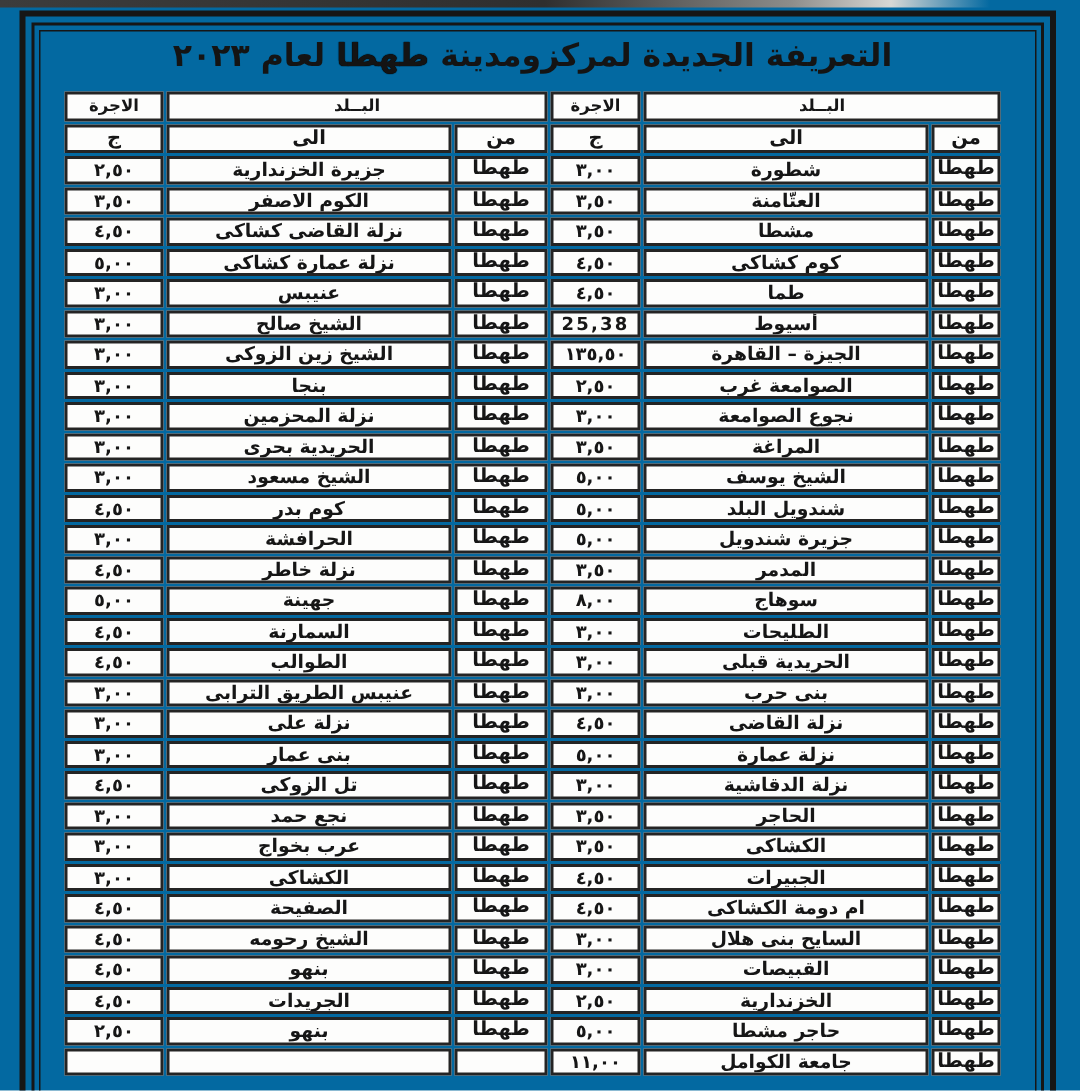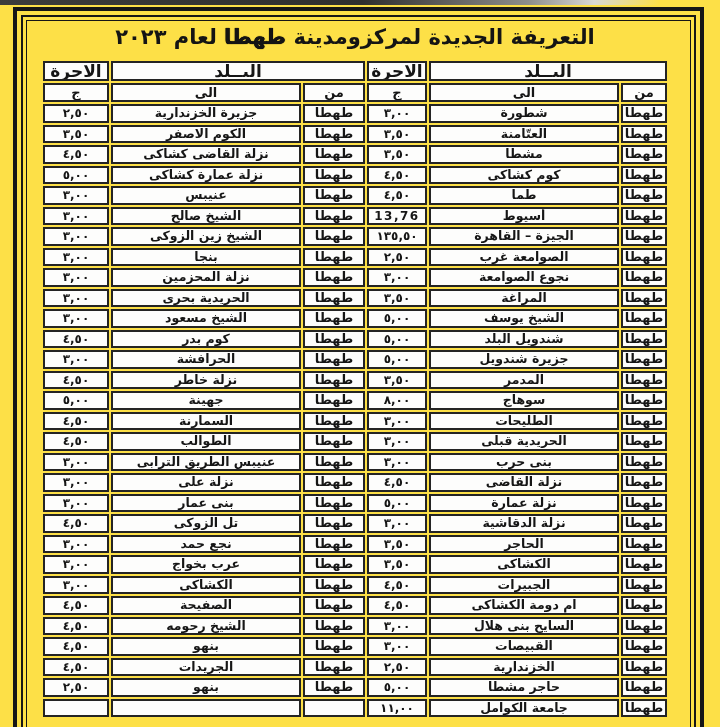--- a/index.html
+++ b/index.html
@@ -8,21 +8,21 @@
     width: 720px;
     height: 727px;
     overflow: hidden;
     background: #fcfcfb;
     font-family: "DejaVu Sans", sans-serif;
   }
   .page {
     position: relative;
     width: 720px;
     height: 727px;
-    background: #fde047;
+    background: #0369a1;
   }
   
   .scan-streak {
     position: absolute;
     top: 0; left: 0;
     width: 660px; height: 5px;
     background: linear-gradient(to right, #3c3c3c 0%, #2f2f2f 55%, #8d8d8b 80%, #d8d8d5 90%, rgba(255,255,255,0) 100%);
   }
   
   .frame { position: absolute; border-style: solid; border-color: #161616; }
@@ -61,21 +61,21 @@
   table.fares th, table.fares td {
     box-sizing: border-box;
     border: 2px solid #242424;
     background: #fdfdfc;
     text-align: center;
     vertical-align: middle;
     padding: 0;
     overflow: hidden;
     white-space: nowrap;
   }
-  th.h1 { height: 20px; font-size: 17px; line-height: 16px; background: #fdfdfc; }
+  th.h1 { height: 20px; font-size: 11px; line-height: 16px; background: #fdfdfc; }
   th.h2 { height: 19px; font-size: 13px; line-height: 15px; background: #c7c7c4; }
   td { height: 18.5px; font-size: 12.5px; line-height: 14.5px; }
   td.c-fare { font-size: 12px; letter-spacing: 1.5px; }
   td.c-from { font-size: 13px; }
   td.ghost { border-color: transparent; background: transparent; }
 </style>
 </head>
 <body>
 
 <div class="page">
@@ -150,21 +150,21 @@
           <td class="c-from">طهطا</td>
           <td class="c-to">طما</td>
           <td class="c-fare">٤,٥٠</td>
           <td class="c-from">طهطا</td>
           <td class="c-to">عنيبس</td>
           <td class="c-fare">٣,٠٠</td>
         </tr>
         <tr>
           <td class="c-from">طهطا</td>
           <td class="c-to">أسيوط</td>
-          <td class="c-fare">13,76</td>
+          <td class="c-fare">25,38</td>
           <td class="c-from">طهطا</td>
           <td class="c-to">الشيخ صالح</td>
           <td class="c-fare">٣,٠٠</td>
         </tr>
         <tr>
           <td class="c-from">طهطا</td>
           <td class="c-to">الجيزة – القاهرة</td>
           <td class="c-fare">١٣٥,٥٠</td>
           <td class="c-from">طهطا</td>
           <td class="c-to">الشيخ زين الزوكى</td>

